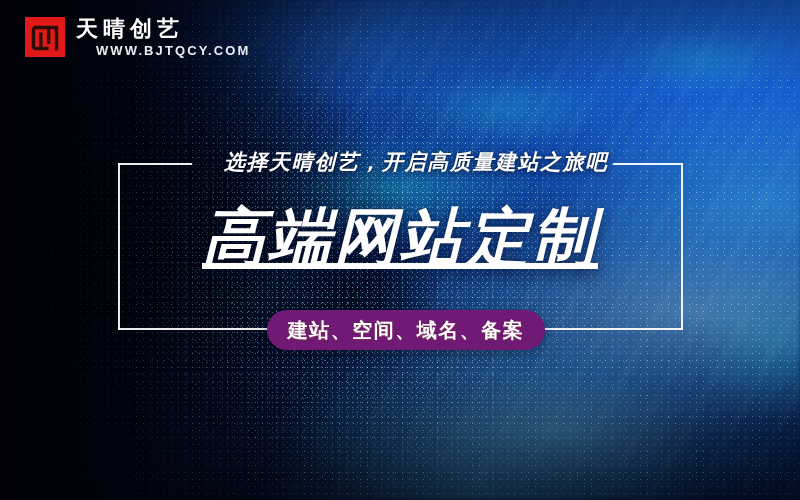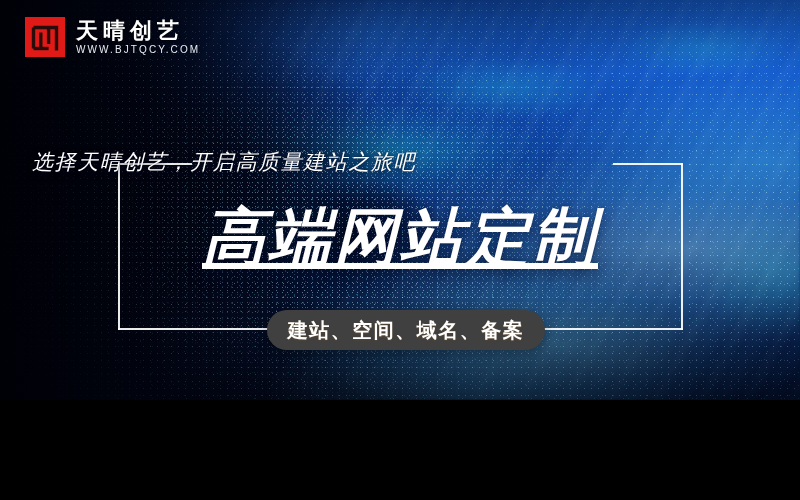--- a/index.html
+++ b/index.html
@@ -1,19 +1,19 @@
 <!DOCTYPE html>
 <html><head>
 <meta charset="utf-8">
 <style>
   html,body{margin:0;padding:0;background:#000;}
   body{width:800px;height:500px;overflow:hidden;font-family:"Liberation Sans","DejaVu Sans",sans-serif;}
 
   #banner{
-    position:relative;width:800px;height:400px;overflow:hidden;
+    position:relative;width:800px;height:500px;overflow:hidden;
     background:#03060f;
   }
 
   
   .bg-layer{position:absolute;inset:0;}
 
   
   .bg-base{
     background:
       radial-gradient(140% 115% at 97% 8%, #1763d8 0%, #1457c4 16%, #0e42a0 31%, #0a2f78 46%, #061d4e 62%, #03112f 77%, #020a1c 90%, #01060f 100%);
@@ -108,55 +108,55 @@
   .logo-mark{
     position:relative;width:40px;height:40px;background:#e01b17;flex:none;
   }
   .logo-mark svg{display:block;}
   .logo-text{display:flex;flex-direction:column;justify-content:center;}
   .logo-cn{
     color:#ffffff;font-size:22px;letter-spacing:5px;font-weight:700;
     line-height:1.05;text-shadow:0 1px 3px rgba(0,0,0,.6);
   }
   .logo-url{
-    color:#e9edf2;font-size:10px;letter-spacing:2.1px;font-weight:400;
-    margin-top:3px;line-height:1;
+    color:#e9edf2;font-size:13px;letter-spacing:2.1px;font-weight:700;
+    margin-top:3px;line-height:1;margin-left:20px;
   }
 
   
   #frame{position:absolute;left:118px;top:163px;width:565px;height:167px;pointer-events:none;}
   #frame .edge{position:absolute;background:rgba(255,255,255,.92);}
   #frame .left  {left:0;top:0;width:1.6px;height:100%;}
   #frame .right {right:0;top:0;width:1.6px;height:100%;}
   #frame .top-l {left:0;top:0;height:1.6px;width:74px;}
   #frame .top-r {right:0;top:0;height:1.6px;width:70px;}
   #frame .bot-l {left:0;bottom:0;height:1.6px;width:152px;}
   #frame .bot-r {right:0;bottom:0;height:1.6px;width:140px;}
 
   
   #subtitle{
-    position:absolute;left:0;right:0;top:148px;
-    color:#ffffff;font-size:21px;font-weight:400;font-style:italic;
+    position:absolute;left:0;right:0;top:148px;text-align:center;
+    color:#ffffff;font-size:21px;font-weight:700;font-style:italic;
     letter-spacing:1.6px;
     text-shadow:0 2px 7px rgba(0,10,40,.75), 0 0 2px rgba(0,0,0,.5);
     padding-left:32px;
   }
   #title{
     position:absolute;left:0;right:0;top:206px;text-align:center;
     color:#ffffff;font-size:63px;font-weight:700;font-style:italic;
     letter-spacing:3px;line-height:1;
     text-shadow:0 4px 16px rgba(0,12,45,.62), 0 0 3px rgba(0,0,0,.35);
     text-decoration:underline;
   }
 
   
   #cta{
     position:absolute;left:267px;top:310px;width:278px;height:40px;
     border-radius:20px;display:flex;align-items:center;justify-content:center;
-    background:#404040;
+    background:#701a75;
     box-shadow:0 3px 12px rgba(0,0,0,.30);
   }
   #cta span{
     color:#ffffff;font-size:20px;font-weight:700;letter-spacing:1.5px;
     text-shadow:0 1px 2px rgba(140,80,0,.35);
   }
 </style>
 </head>
 <body>
 

